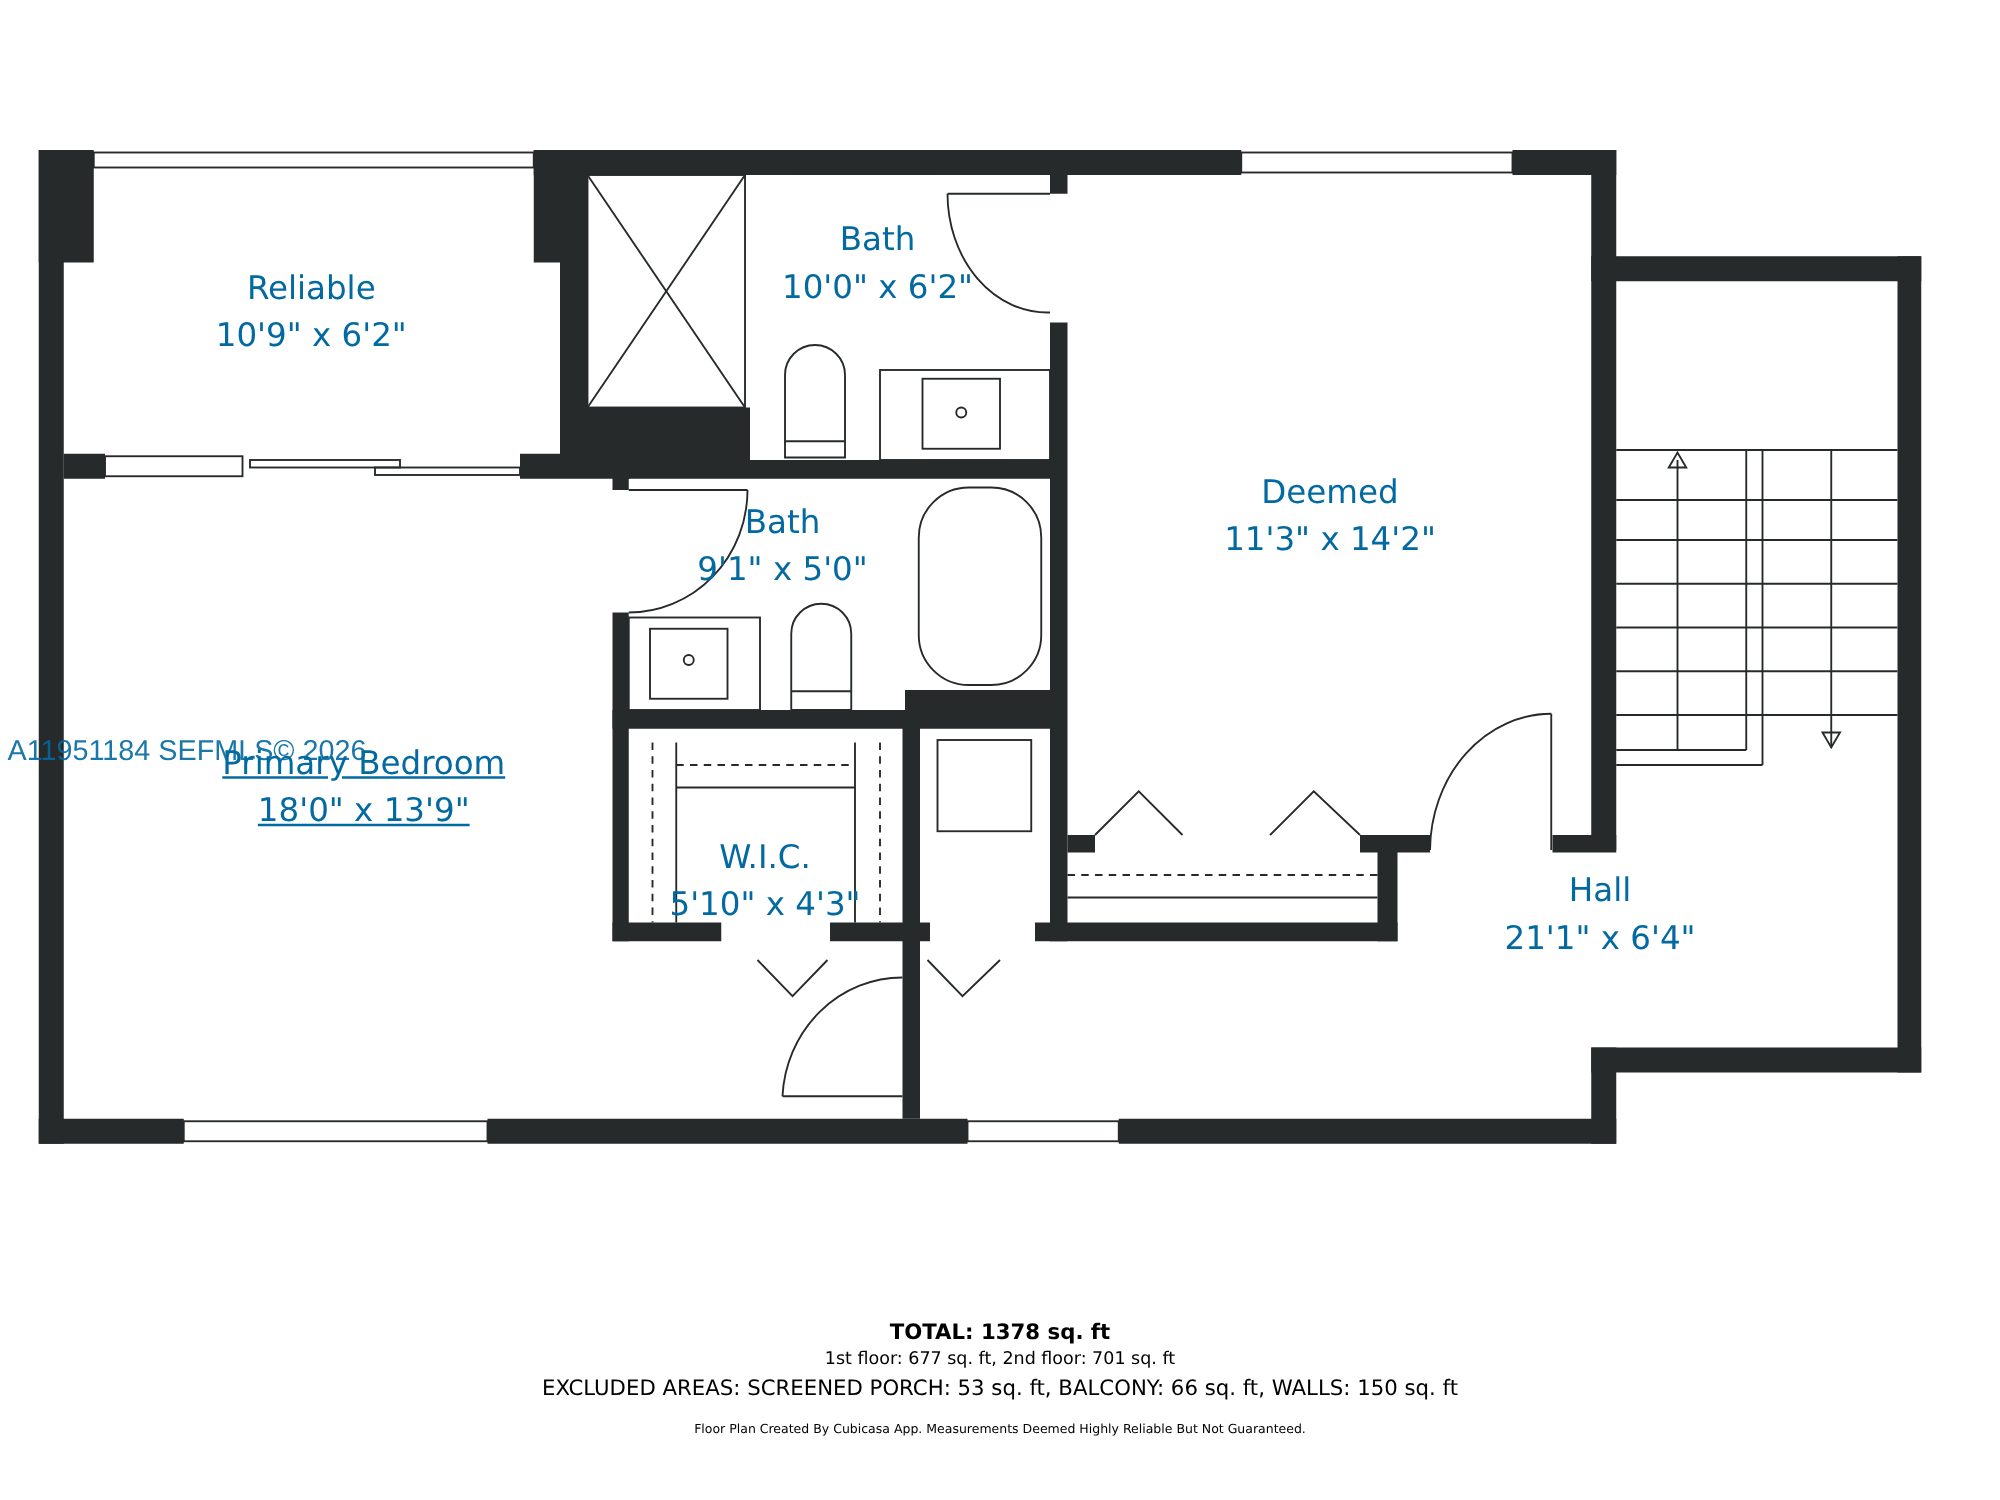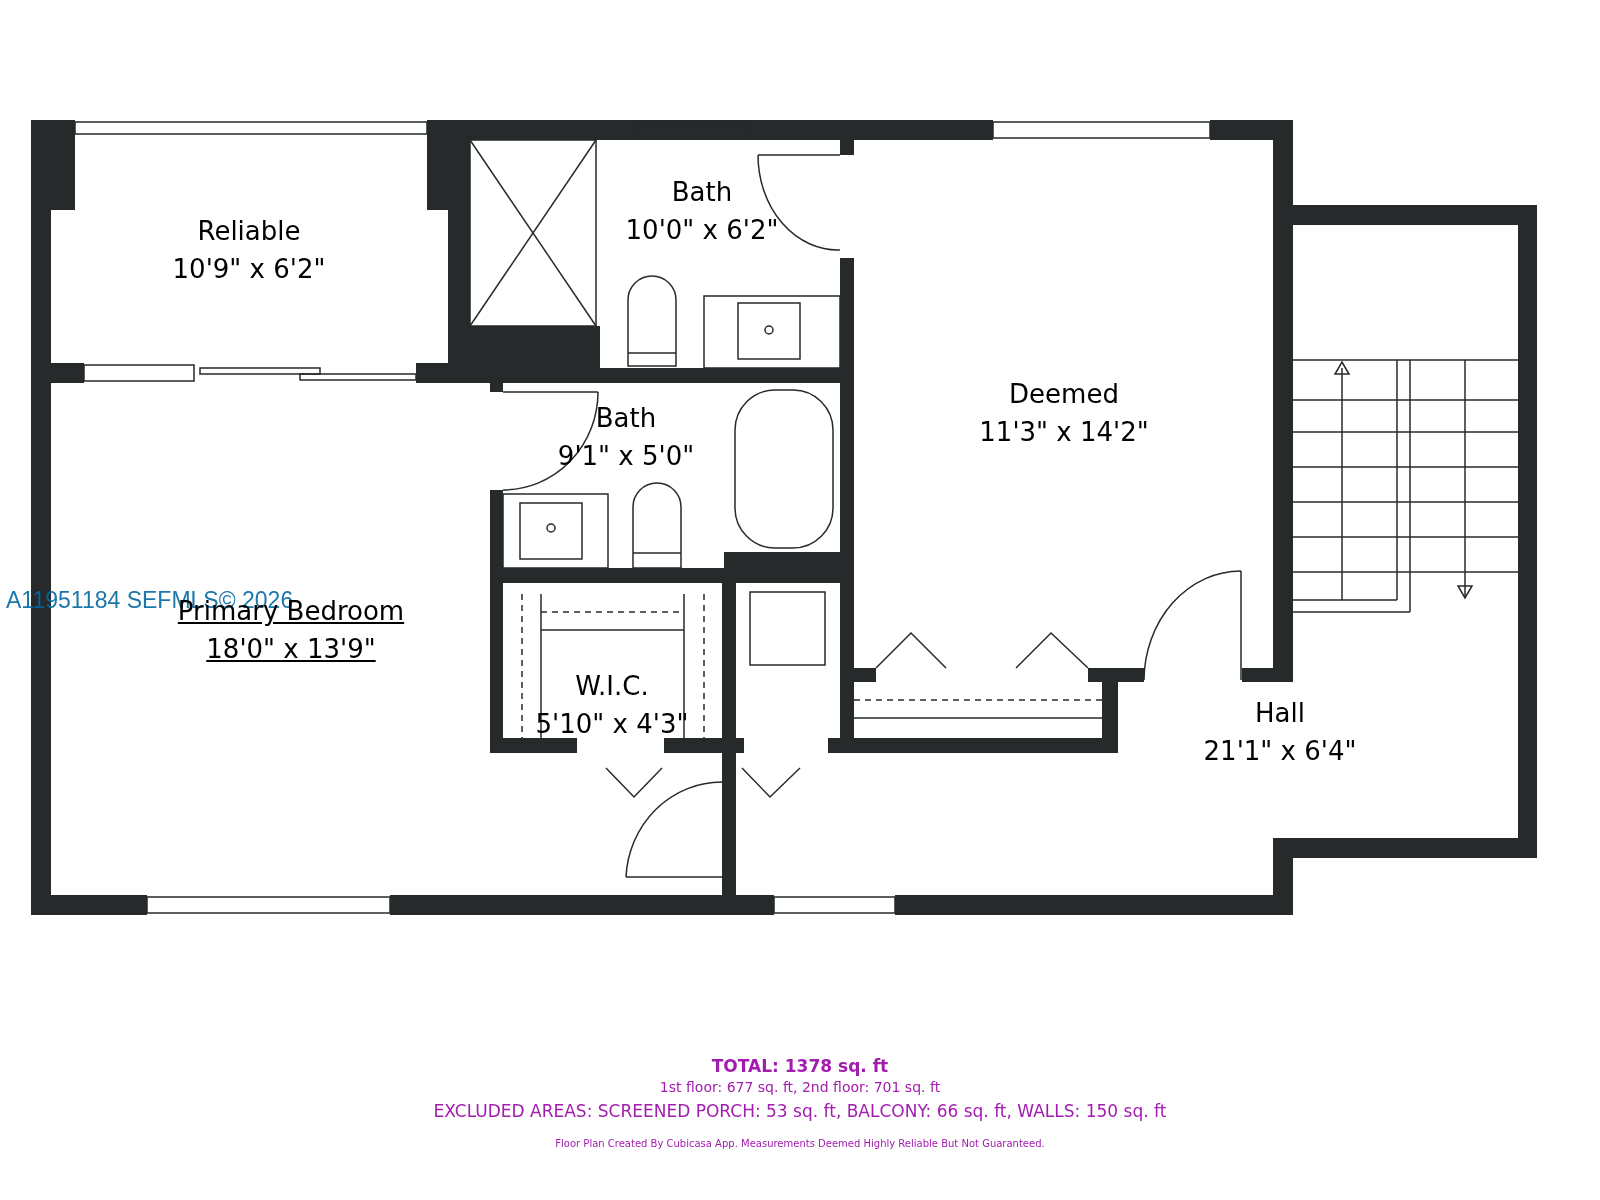--- a/index.html
+++ b/index.html
@@ -1,21 +1,21 @@
 <!DOCTYPE html>
 <html><head>
 <meta charset="utf-8">
 <style>
   html, body { margin:0; padding:0; background:#ffffff; }
   body { width:1600px; height:1200px; position:relative; overflow:hidden; font-family:"Liberation Sans", sans-serif; }
   #plan { position:absolute; left:0; top:0; width:1600px; height:1200px; }
-  .room-label { position:absolute; text-align:center; color:#000000; font-family:"DejaVu Sans", sans-serif; font-size:26px; line-height:38px; white-space:nowrap; transform:translateX(-50%); }
+  .room-label { position:absolute; text-align:center; color:#0369a1; font-family:"DejaVu Sans", sans-serif; font-size:26px; line-height:38px; white-space:nowrap; transform:translateX(-50%); }
   .room-label .dim { display:block; }
   .watermark { position:absolute; left:6px; top:587px; color:#0369a1; font-family:"Liberation Sans", sans-serif; font-size:23px; opacity:0.9; white-space:nowrap; }
-  .footer { position:absolute; left:0; width:1600px; text-align:center; color:#a21caf; font-family:"DejaVu Sans", sans-serif; }
+  .footer { position:absolute; left:0; width:1600px; text-align:center; color:#000000; font-family:"DejaVu Sans", sans-serif; }
   .f-total { top:1056px; font-size:17px; font-weight:bold; }
   .f-floors { top:1079px; font-size:14px; }
   .f-excl { top:1101px; font-size:17px; }
   .f-credit { top:1138px; font-size:10px; }
 </style>
 </head>
 <body>
 
 <svg id="plan" viewBox="0 0 1600 1200" xmlns="http://www.w3.org/2000/svg">
   <g fill="#262a2b">

